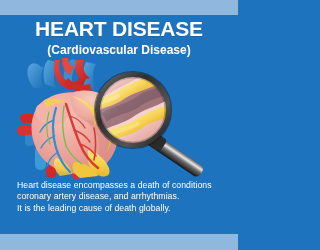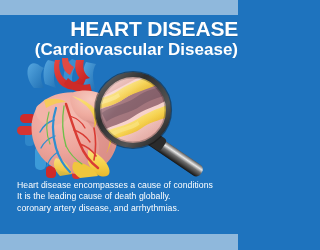--- a/index.html
+++ b/index.html
@@ -14,35 +14,35 @@
     width:238px;height:250px;
     background:#1e73be;
     overflow:hidden;
   }
   .band{position:absolute;left:0;width:238px;background:#8fb8dc;}
   #band-top{top:0;height:15px;}
   #band-bottom{bottom:0;height:16px;}
 
   
   #title-block{
-    position:absolute;top:17px;left:0;width:238px;text-align:right;
+    position:absolute;top:17px;left:0;width:238px;text-align:center;
   }
   #main-title{
     display:block;
     color:#ffffff;
     font-size:21px;
     font-weight:bold;
     letter-spacing:-0.2px;
     line-height:24px;
     text-shadow:0 1px 0 rgba(0,0,0,.12);
   }
   #sub-title{
     display:block;
     color:#ffffff;
-    font-size:17px;
+    font-size:12px;
     font-weight:bold;
     line-height:16px;
     margin-top:1px;
   }
 
   
   #illustration{
     position:absolute;top:58px;left:0;width:238px;height:122px;
   }
   #illustration svg{display:block;width:238px;height:122px;}
@@ -213,19 +213,19 @@
 
         <circle cx="133" cy="52" r="33" fill="url(#gLensShine)"></circle>
 
         <circle cx="133" cy="52" r="35.5" fill="none" stroke="url(#gRim)" stroke-width="5"></circle>
         <circle cx="133" cy="52" r="38.5" fill="none" stroke="#0f0f0f" stroke-opacity=".45" stroke-width="1.2"></circle>
       </g>
     </svg>
   </div>
 
   <div id="body-copy">
-    <p>Heart disease encompasses a cause of conditions</p>
+    <p>Heart disease encompasses a death of conditions</p>
+    <p>coronary artery disease, and arrhythmias.</p>
     <p>It is the leading cause of death globally.</p>
-    <p>coronary artery disease, and arrhythmias.</p>
   </div>
 
   <div class="band" id="band-bottom"></div>
 </div>
 
 </body></html>

